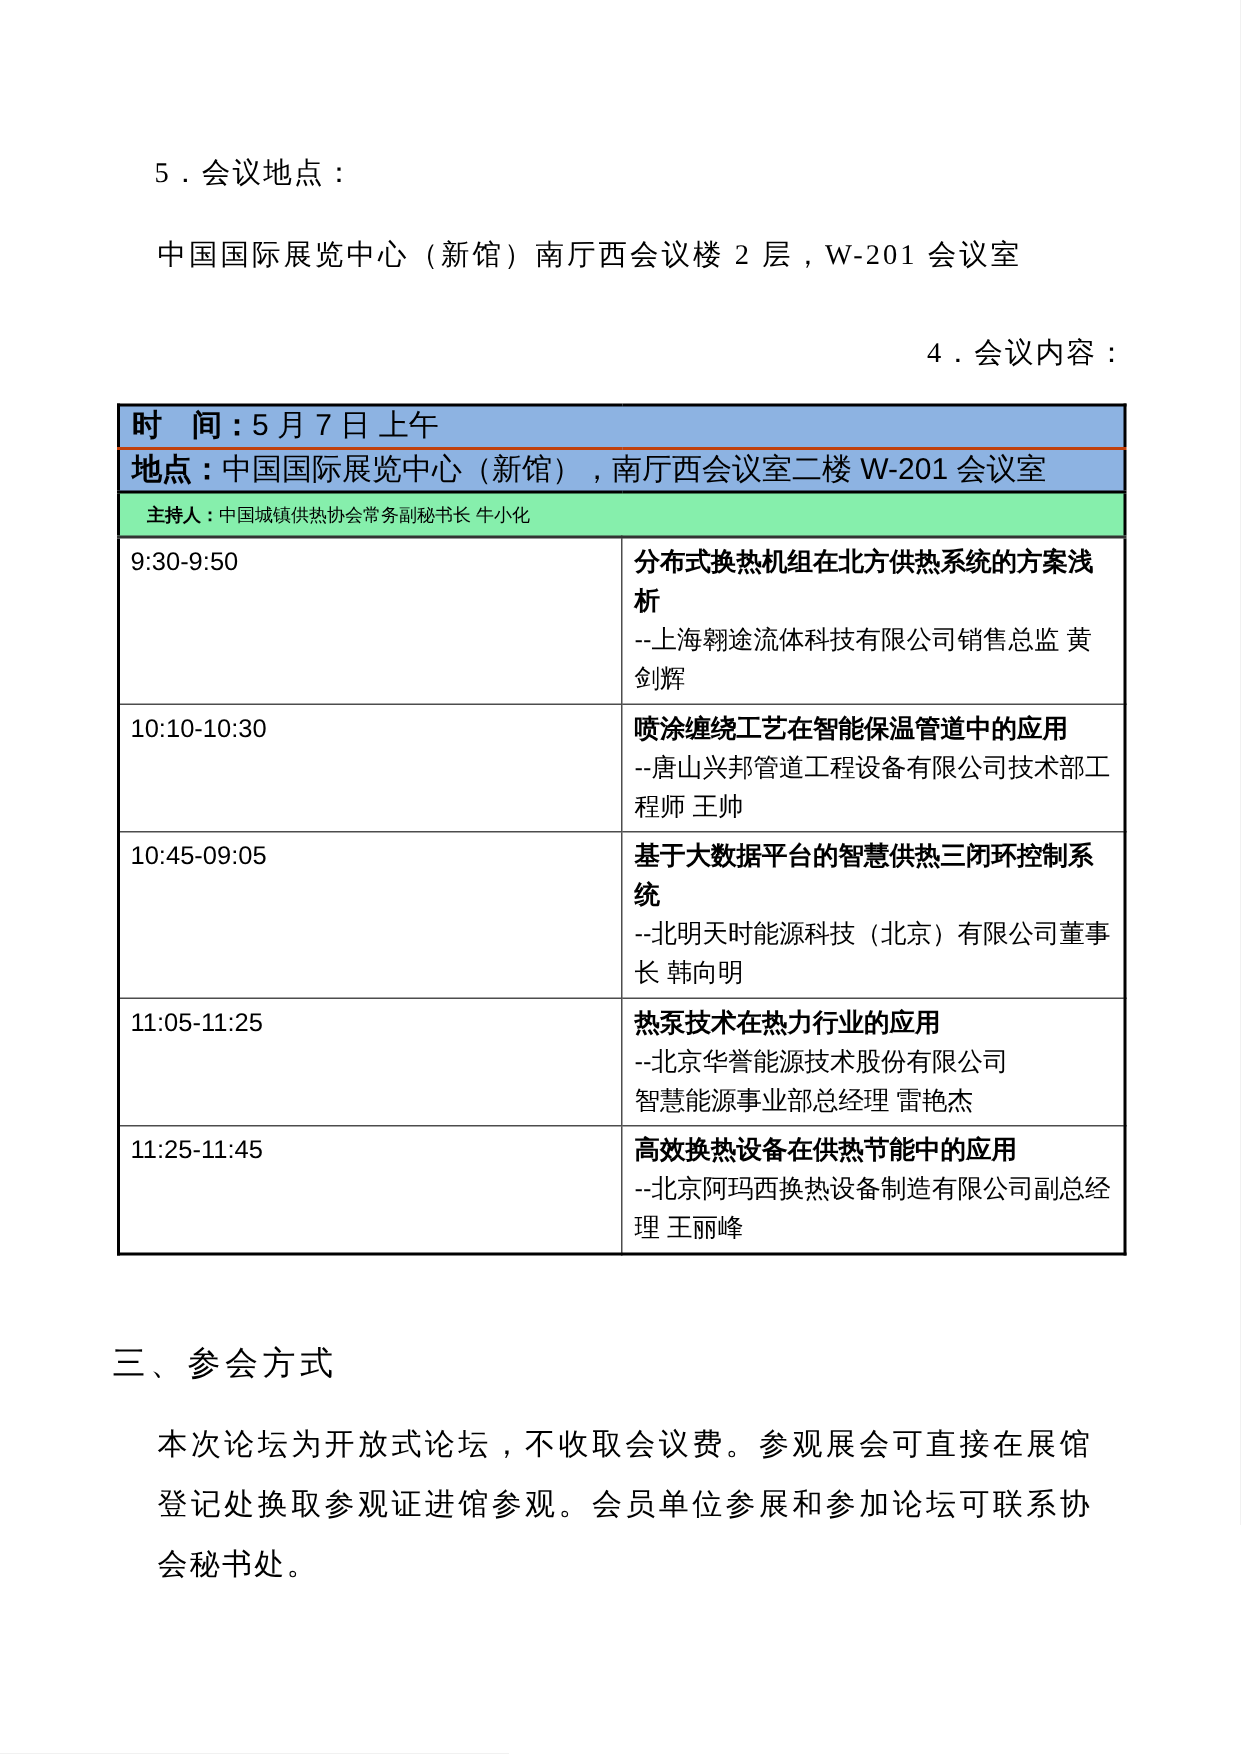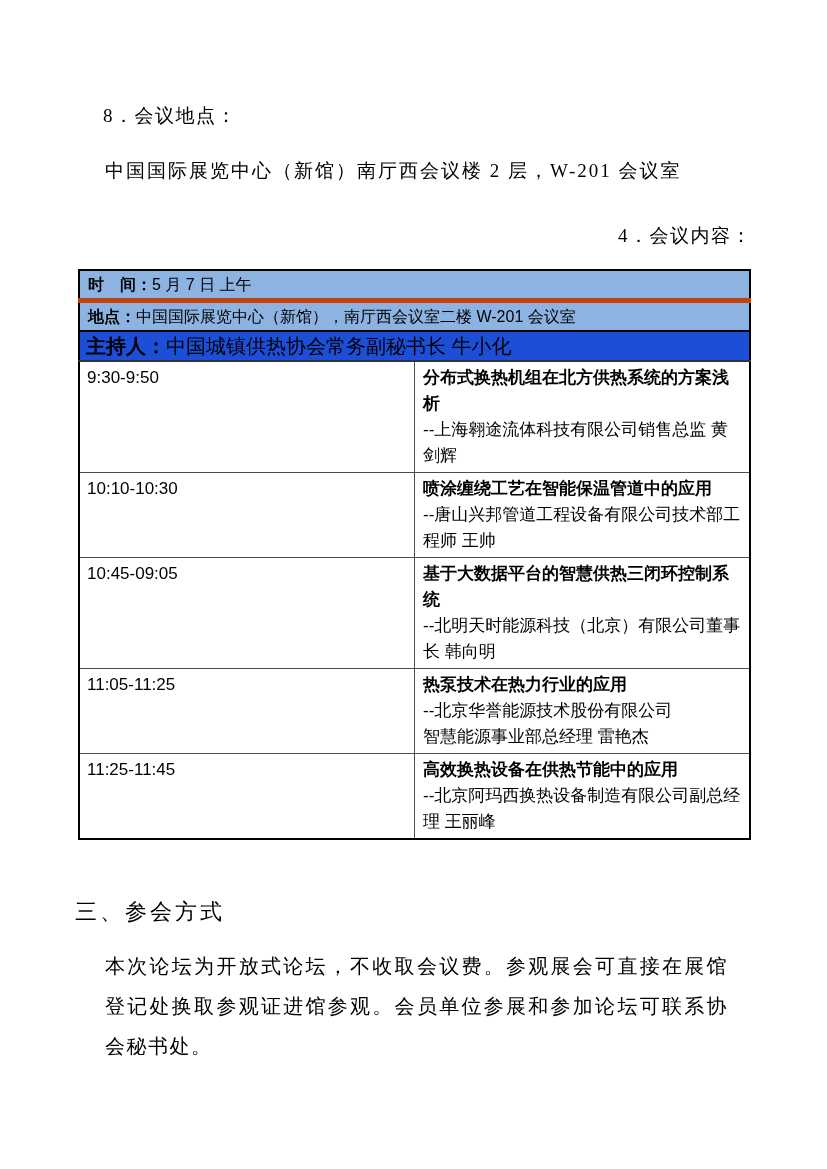--- a/index.html
+++ b/index.html
@@ -42,32 +42,32 @@
     font-family: "Liberation Sans", "DejaVu Sans", sans-serif;
     border: 2px solid #000000;
   }
   table.agenda td {
     border: 1px solid #4d4d4d;
     vertical-align: top;
     box-sizing: border-box;
   }
   tr.hdr td {
     background: #8db3e2;
-    font-size: 16px;
+    font-size: 20px;
     line-height: 21px;
     padding: 3px 8px;
   }
   tr.hdr .lbl { font-weight: bold; }
   tr.hdr1 td { border-bottom: 1px solid #aec6e8; }
-  tr.hdr2 td { border-top: 5px solid #c2410c; border-bottom: 2px solid #000000; }
+  tr.hdr2 td { border-top: 2px solid #c2410c; border-bottom: 2px solid #000000; }
   tr.host td {
-    background: #1d4ed8;
-    font-size: 20px;
+    background: #86efac;
+    font-size: 12px;
     line-height: 22px;
-    padding: 3px 6px;
+    padding: 3px 18px;
     border-bottom: 2px solid #333333;
   }
   tr.host .lbl { font-weight: bold; }
   td.time {
     width: 124px;
     font-size: 17px;
     line-height: 26px;
     padding: 3px 4px 3px 7px;
     white-space: nowrap;
   }
@@ -94,21 +94,21 @@
     line-height: 40px;
     letter-spacing: 1.5px;
     text-align: justify;
   }
 </style>
 </head>
 <body>
 
 <div class="page">
 
-  <div class="num-heading">8．会议地点：</div>
+  <div class="num-heading">5．会议地点：</div>
 
   <div class="location-line">中国国际展览中心（新馆）南厅西会议楼 2 层，W-201 会议室</div>
 
   <div class="num-heading second">4．会议内容：</div>
 
   <table class="agenda">
     <tbody>
       <tr class="hdr hdr1">
         <td colspan="2"><span class="lbl">时　间：</span><span>5 月 7 日 上午</span></td>
       </tr>

